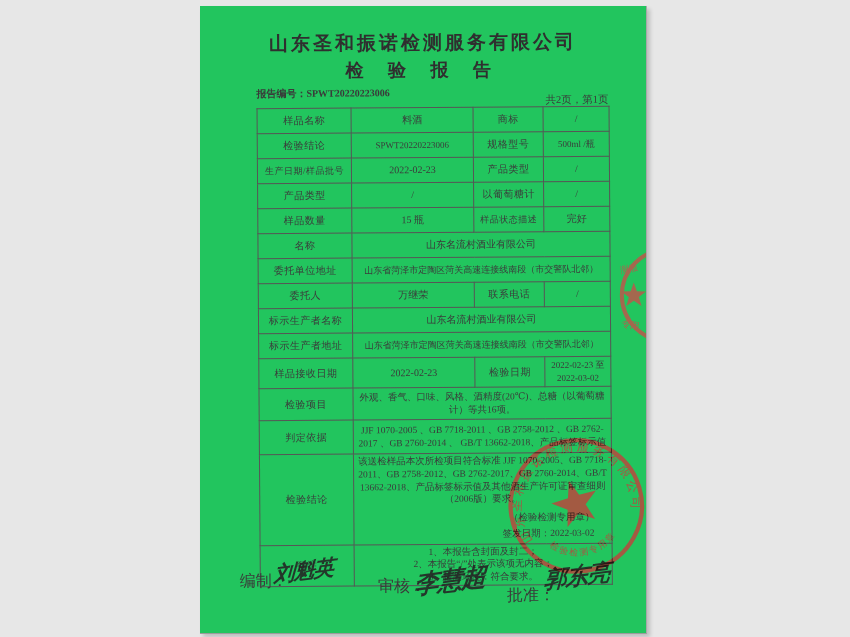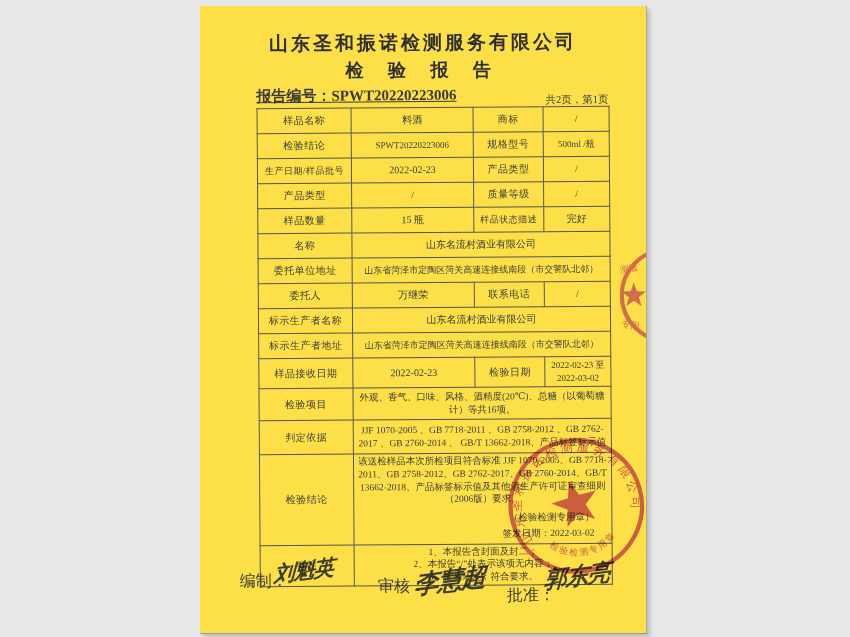--- a/index.html
+++ b/index.html
@@ -1,27 +1,27 @@
 <!DOCTYPE html>
 <html><head>
 <meta charset="utf-8">
 <style>
   html,body{margin:0;padding:0;}
   .stage{position:relative;width:850px;height:637px;background:#e7e7e7;overflow:hidden;
          font-family:"Liberation Serif","DejaVu Serif",serif;color:#3e3e3e;}
-  .paper{position:absolute;left:200px;top:6px;width:446px;height:627px;background:#fde047;
+  .paper{position:absolute;left:200px;top:6px;width:446px;height:627px;background:#22c55e;
          border-right:1px solid #a8a8a8;border-bottom:1px solid #9c9c9c;
          box-shadow:3px 3px 4px rgba(0,0,0,.18);overflow:hidden;}
   .tilt{position:absolute;left:0;top:0;width:100%;height:100%;transform:rotate(-0.4deg);transform-origin:50% 50%;}
 
   .company{position:absolute;left:40px;top:24px;width:370px;text-align:center;
            font-size:19px;font-weight:bold;letter-spacing:3px;color:#2f2f2f;}
   .rtitle{position:absolute;left:40px;top:52px;width:370px;text-align:center;
           font-size:18px;font-weight:bold;letter-spacing:10px;color:#2f2f2f;}
-  .repno{position:absolute;left:58px;top:80px;font-size:15px;font-weight:bold;color:#3a3a3a;text-decoration:underline;}
+  .repno{position:absolute;left:58px;top:80px;font-size:10px;font-weight:bold;color:#3a3a3a;}
   .pageinfo{position:absolute;left:240px;top:88px;width:170px;text-align:right;font-size:10.5px;color:#3a3a3a;}
 
   table.rep{position:absolute;left:58px;top:101px;width:352px;border-collapse:collapse;
             table-layout:fixed;font-size:10px;color:#3b3b3b;}
   table.rep td{border:1px solid #565656;padding:1px 3px;text-align:center;vertical-align:middle;
                overflow:hidden;line-height:1.35;}
   td.lbl{letter-spacing:0.5px;}
   td.txt{text-align:left;padding:3px 6px;font-size:9.5px;line-height:1.55;}
   .small{font-size:9px;}
   .sigline{margin-top:4px;text-align:right;padding-right:14px;line-height:1.7;font-size:9.5px;}
@@ -73,21 +73,21 @@
         </tr>
         <tr style="height:25px">
           <td class="lbl small">生产日期/样品批号</td>
           <td>2022-02-23</td>
           <td class="lbl">产品类型</td>
           <td>/</td>
         </tr>
         <tr style="height:25px">
           <td class="lbl">产品类型</td>
           <td>/</td>
-          <td class="lbl">质量等级</td>
+          <td class="lbl">以葡萄糖计</td>
           <td>/</td>
         </tr>
         <tr style="height:25px">
           <td class="lbl">样品数量</td>
           <td>15 瓶</td>
           <td class="lbl small">样品状态描述</td>
           <td>完好</td>
         </tr>
         <tr style="height:25px">
           <td class="lbl">名称</td>

